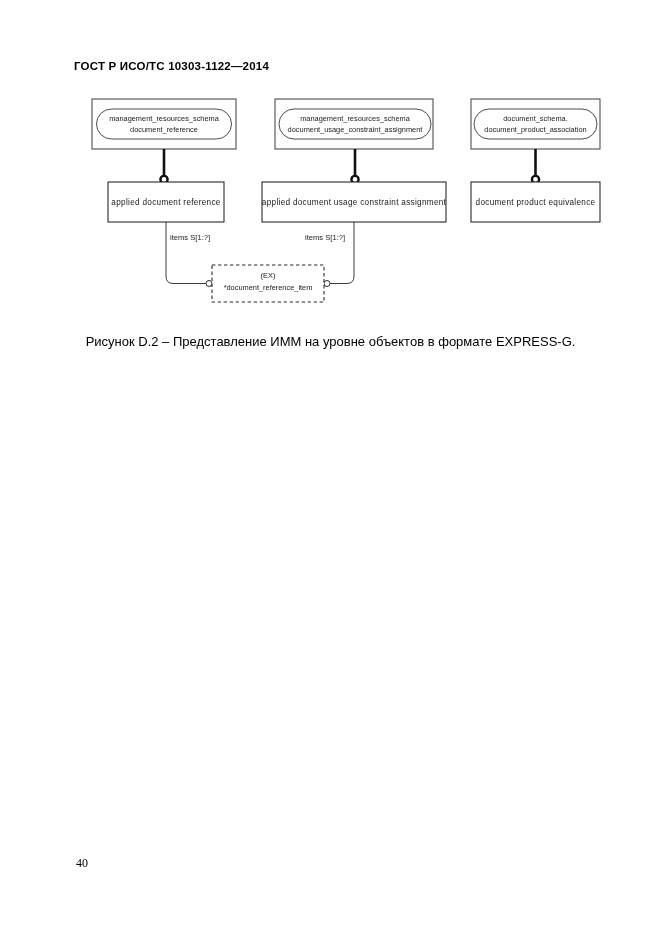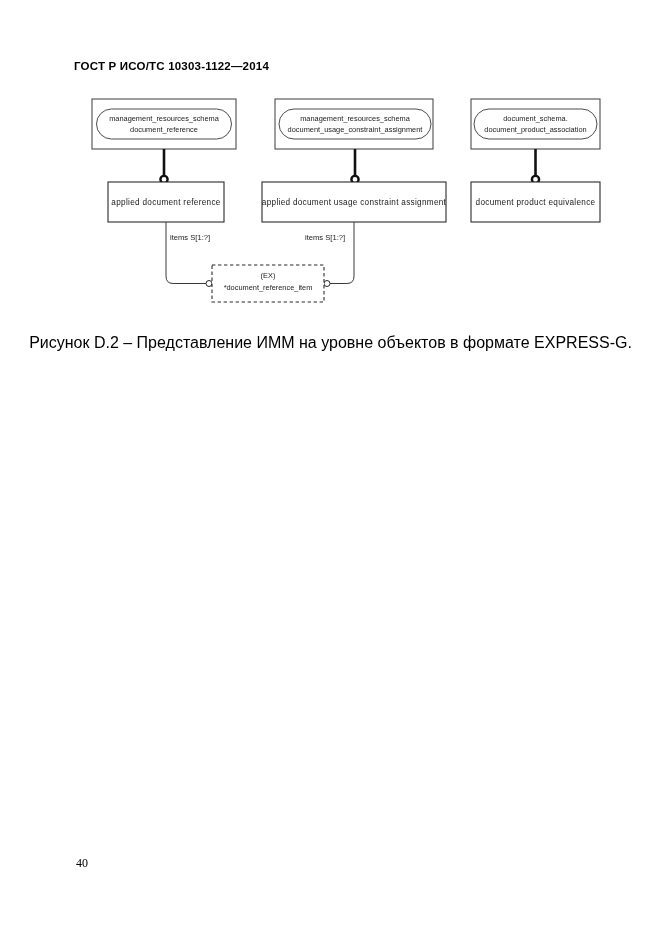--- a/index.html
+++ b/index.html
@@ -40,21 +40,21 @@
   }
   .figure-area svg {
     display: block;
   }
   .caption {
     position: absolute;
     left: 0;
     top: 334px;
     width: 661px;
     text-align: center;
-    font-size: 16px;
+    font-size: 13px;
     white-space: nowrap;
   }
   .page-number {
     position: absolute;
     left: 76px;
     top: 856px;
     font-size: 12px;
     font-family: "Liberation Serif", serif;
   }
   text.dgm {

